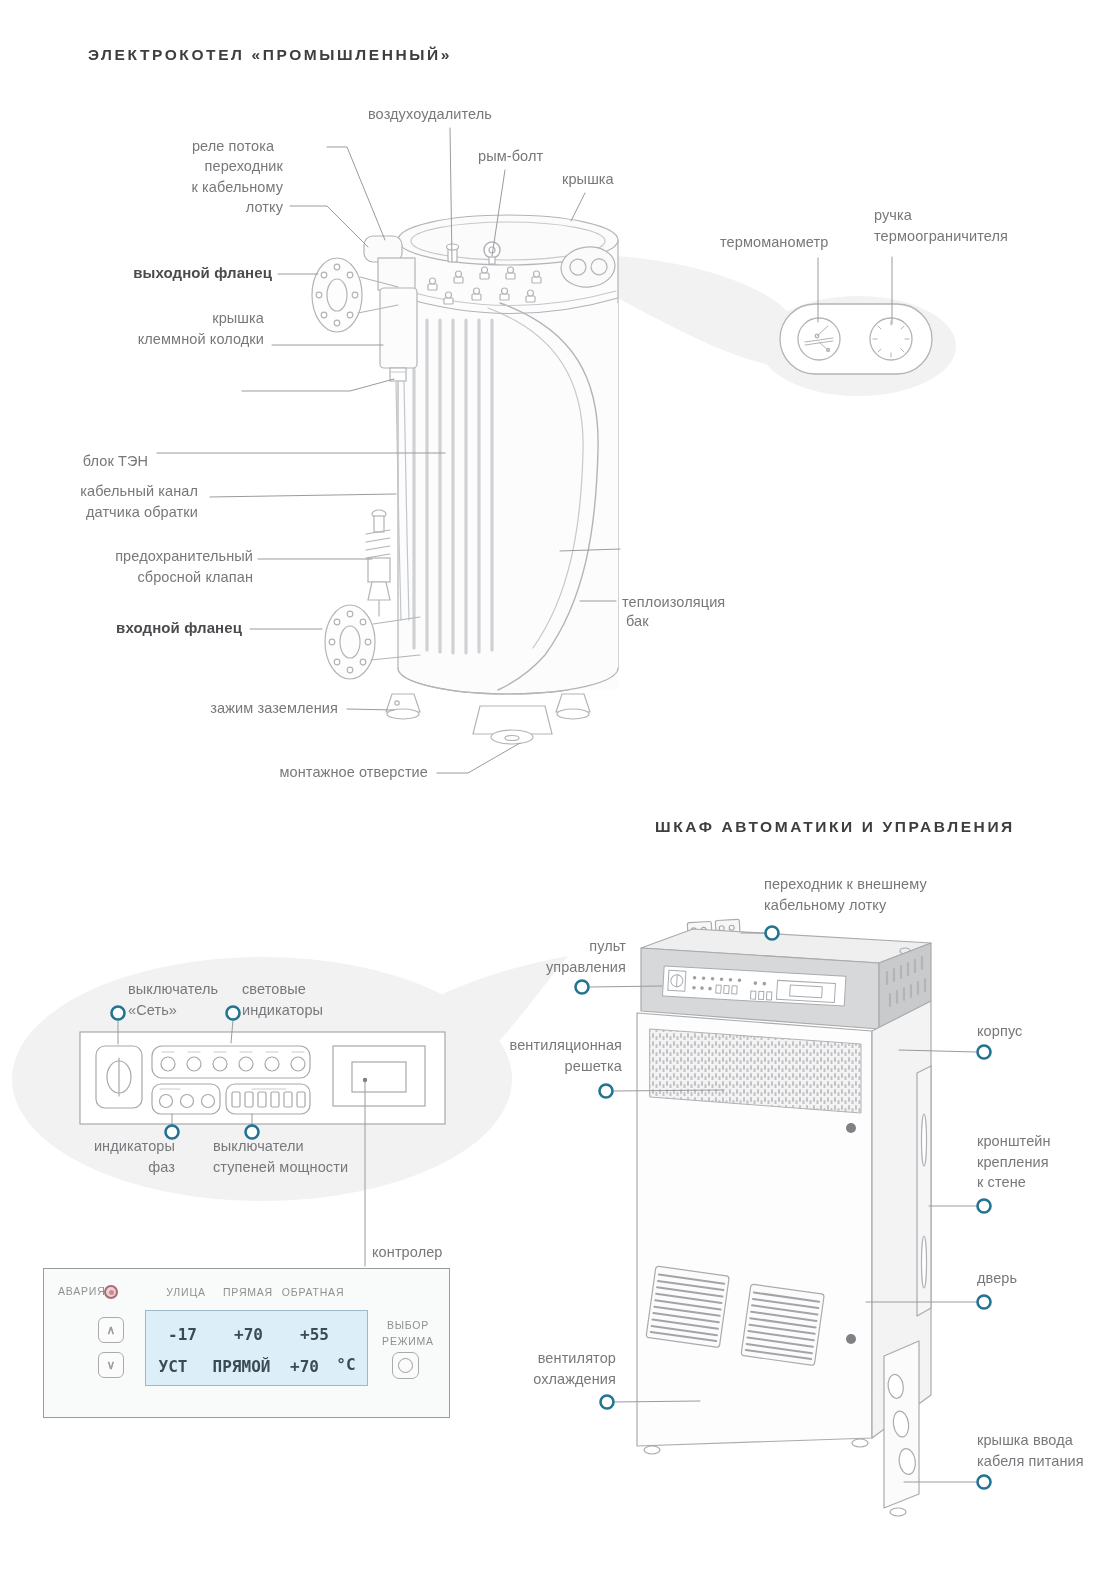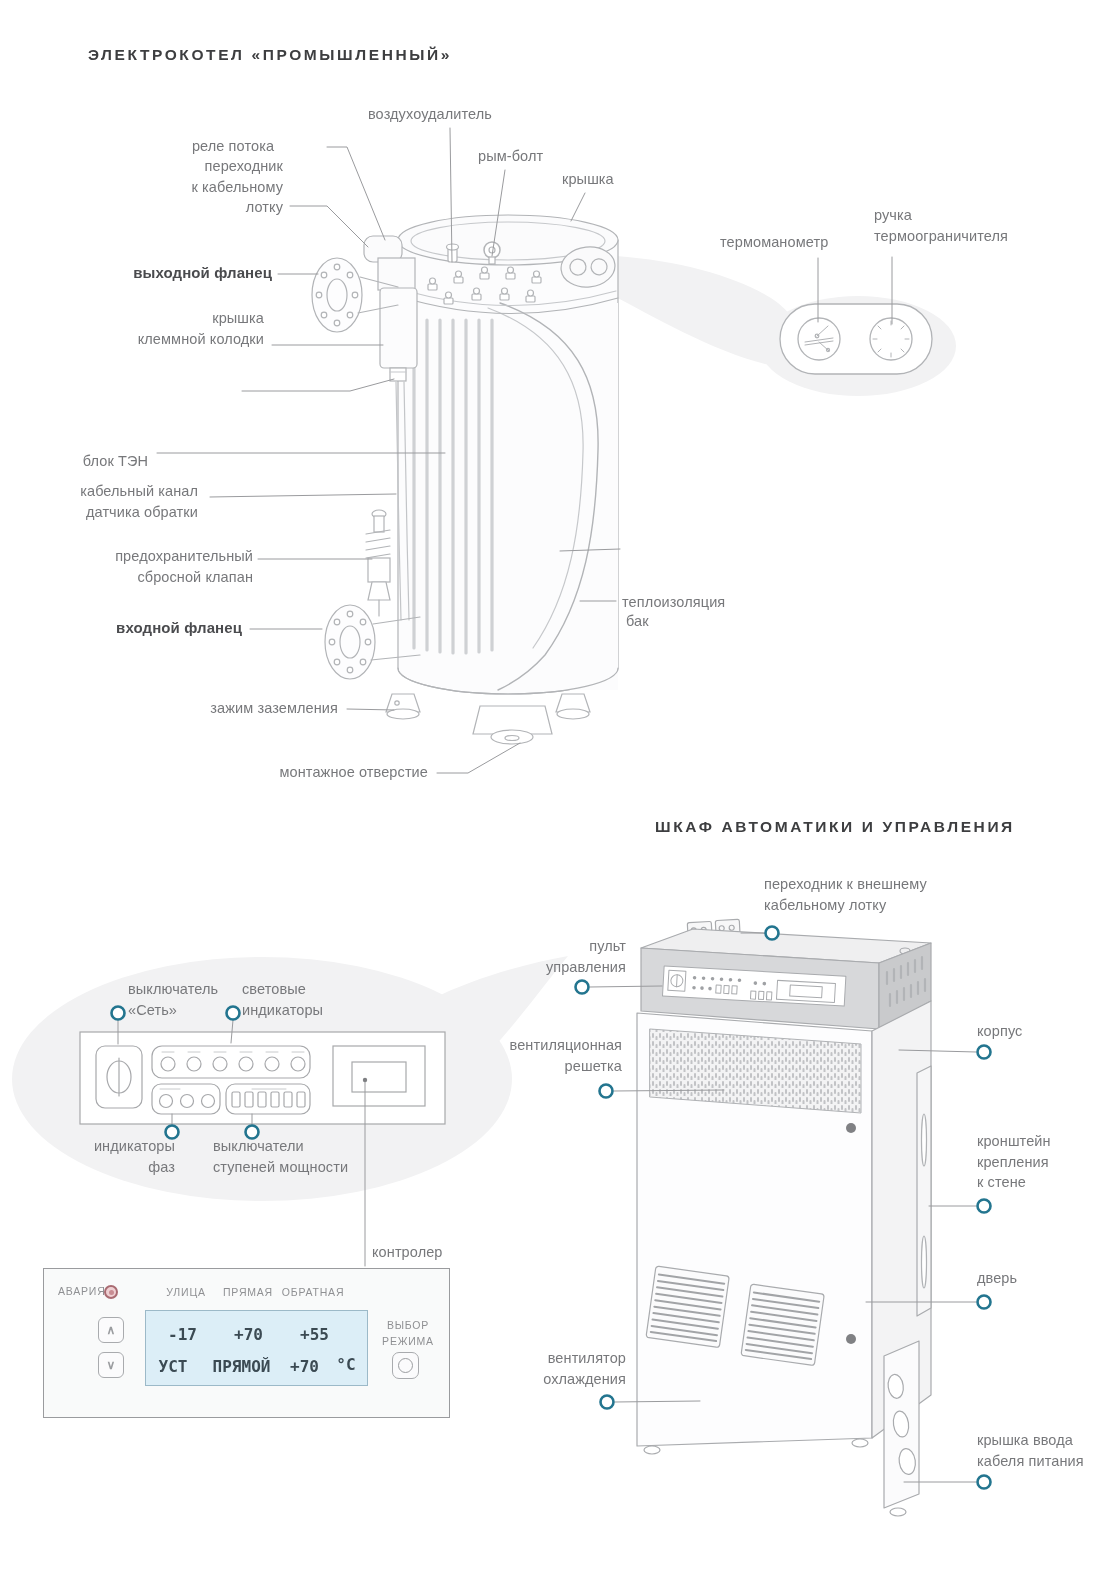--- a/index.html
+++ b/index.html
@@ -441,21 +441,21 @@
 кабельному лотку</div>
 <div class="lbl r" style="right:478px;top:928px;width:140px;margin-top:8px;">пульт
 управления</div>
 <div class="lbl r" style="right:482px;top:1035px;width:160px;">вентиляционная
 решетка</div>
 <div class="lbl" style="left:977px;top:1021px;">корпус</div>
 <div class="lbl" style="left:977px;top:1131px;">кронштейн
 крепления
 к стене</div>
 <div class="lbl" style="left:977px;top:1268px;">дверь</div>
-<div class="lbl r" style="right:478px;top:1348px;width:140px;text-align:right;">вентилятор
+<div class="lbl r" style="right:488px;top:1348px;width:140px;text-align:right;">вентилятор
 охлаждения</div>
 <div class="lbl" style="left:977px;top:1430px;">крышка ввода
 кабеля питания</div>
 
 <div class="lbl" style="left:128px;top:979px;">выключатель
 «Сеть»</div>
 <div class="lbl" style="left:242px;top:979px;">световые
 индикаторы</div>
 <div class="lbl r" style="right:929px;top:1136px;width:120px;">индикаторы
 фаз</div>

